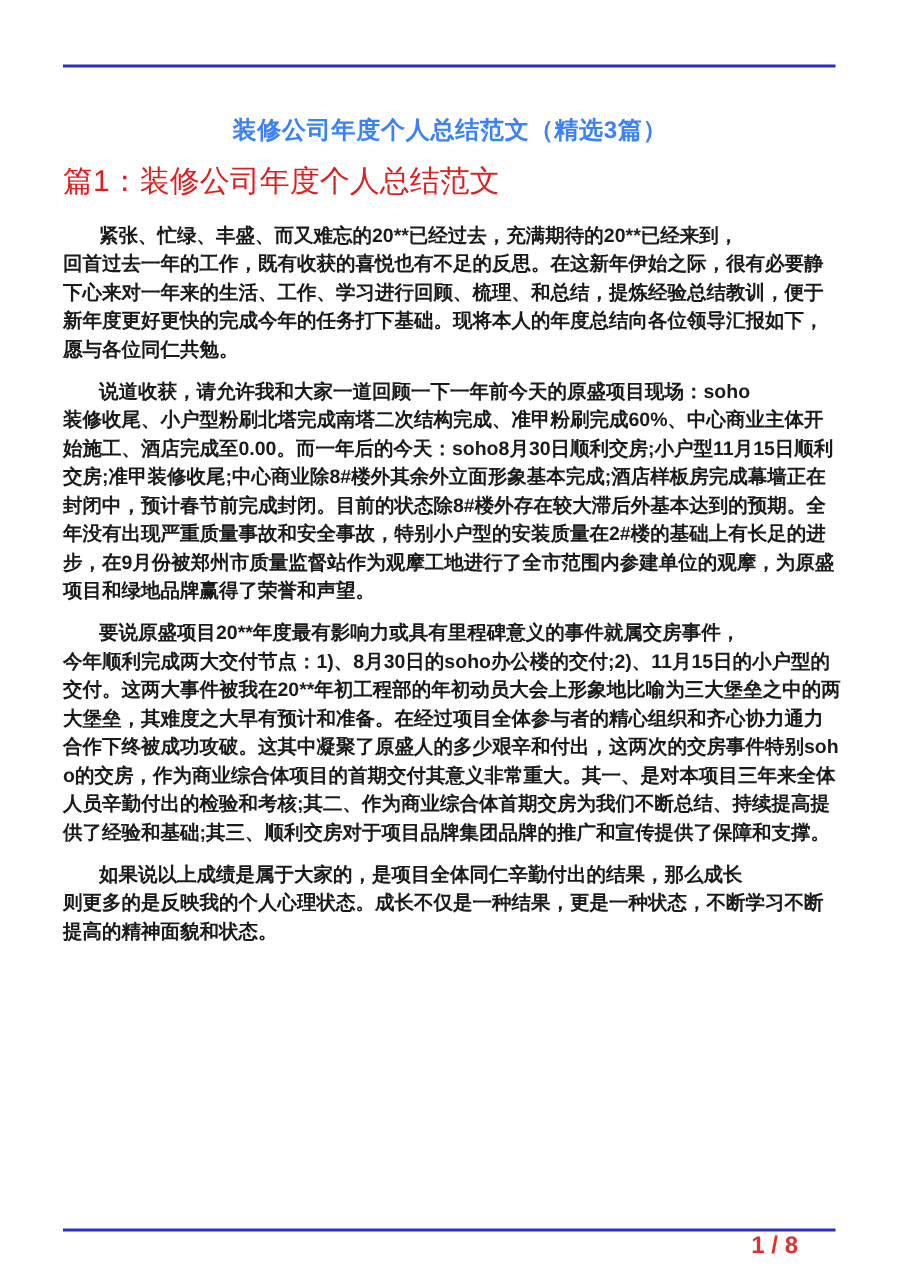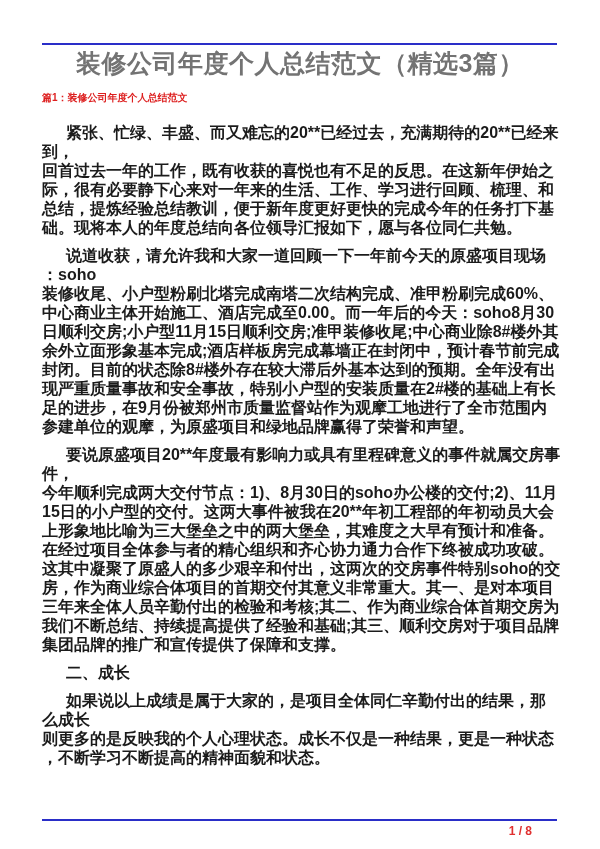--- a/index.html
+++ b/index.html
@@ -21,58 +21,58 @@
     position: absolute;
     left: 42px;
     right: 43px;
     height: 2px;
     background: #2a2ec8;
   }
   .rule-top { top: 43px; }
   .rule-bottom { top: 819px; }
   .title {
     margin: 0 30px;
-    padding-top: 52px;
-    font-size: 25px;
+    padding-top: 76px;
+    font-size: 16px;
     line-height: 23px;
     font-weight: 700;
-    color: #737373;
+    color: #3b82f6;
     text-align: center;
     letter-spacing: 0.5px;
   }
   .section-heading {
     margin: 14px 42px 0 42px;
-    font-size: 10px;
+    font-size: 20px;
     line-height: 17px;
-    font-weight: 700;
+    font-weight: 400;
     color: #dd1f1f;
   }
   .body-text {
     margin: 17px 39px 0 42px;
-    font-size: 16px;
+    font-size: 13px;
     line-height: 19px;
     font-weight: 600;
     color: #1b1b1b;
   }
   .body-text p {
     margin: 9px 0 0 0;
     white-space: pre-line;
     word-break: break-all;
     line-break: anywhere;
     text-indent: 24px;
   }
   .body-text p:first-child { margin-top: 0; }
   .body-text p.subheading {
     font-weight: 600;
   }
   .page-num {
     position: absolute;
     top: 824px;
     right: 68px;
-    font-size: 12px;
+    font-size: 16px;
     line-height: 14px;
     font-weight: 600;
     color: #e03030;
   }
 </style>
 </head>
 <body>
 
 <div class="page">
   <div class="rule rule-top" style="background: rgb(42, 46, 200);"></div>
@@ -81,21 +81,20 @@
 
   <h2 class="section-heading" style="color: rgb(221, 31, 31);">篇1：装修公司年度个人总结范文</h2>
 
   <div class="body-text" id="doc-body" style="color: rgb(27, 27, 27);">
       <p class="para">紧张、忙绿、丰盛、而又难忘的20**已经过去，充满期待的20**已经来到，
 回首过去一年的工作，既有收获的喜悦也有不足的反思。在这新年伊始之际，很有必要静下心来对一年来的生活、工作、学习进行回顾、梳理、和总结，提炼经验总结教训，便于新年度更好更快的完成今年的任务打下基础。现将本人的年度总结向各位领导汇报如下，愿与各位同仁共勉。</p>
       <p class="para">说道收获，请允许我和大家一道回顾一下一年前今天的原盛项目现场：soho
 装修收尾、小户型粉刷北塔完成南塔二次结构完成、准甲粉刷完成60%、中心商业主体开始施工、酒店完成至0.00。而一年后的今天：soho8月30日顺利交房;小户型11月15日顺利交房;准甲装修收尾;中心商业除8#楼外其余外立面形象基本完成;酒店样板房完成幕墙正在封闭中，预计春节前完成封闭。目前的状态除8#楼外存在较大滞后外基本达到的预期。全年没有出现严重质量事故和安全事故，特别小户型的安装质量在2#楼的基础上有长足的进步，在9月份被郑州市质量监督站作为观摩工地进行了全市范围内参建单位的观摩，为原盛项目和绿地品牌赢得了荣誉和声望。</p>
       <p class="para">要说原盛项目20**年度最有影响力或具有里程碑意义的事件就属交房事件，
 今年顺利完成两大交付节点：1)、8月30日的soho办公楼的交付;2)、11月15日的小户型的交付。这两大事件被我在20**年初工程部的年初动员大会上形象地比喻为三大堡垒之中的两大堡垒，其难度之大早有预计和准备。在经过项目全体参与者的精心组织和齐心协力通力合作下终被成功攻破。这其中凝聚了原盛人的多少艰辛和付出，这两次的交房事件特别soho的交房，作为商业综合体项目的首期交付其意义非常重大。其一、是对本项目三年来全体人员辛勤付出的检验和考核;其二、作为商业综合体首期交房为我们不断总结、持续提高提供了经验和基础;其三、顺利交房对于项目品牌集团品牌的推广和宣传提供了保障和支撑。</p>
-      <p class="subheading">二、成长</p>
       <p class="para">如果说以上成绩是属于大家的，是项目全体同仁辛勤付出的结果，那么成长
 则更多的是反映我的个人心理状态。成长不仅是一种结果，更是一种状态，不断学习不断提高的精神面貌和状态。</p>
     </div>
 
   <div class="rule rule-bottom" style="background: rgb(42, 46, 200);"></div>
 
   <div class="page-num" style="color: rgb(224, 48, 48);">1 / 8</div>
 </div>
 
 </body></html>

